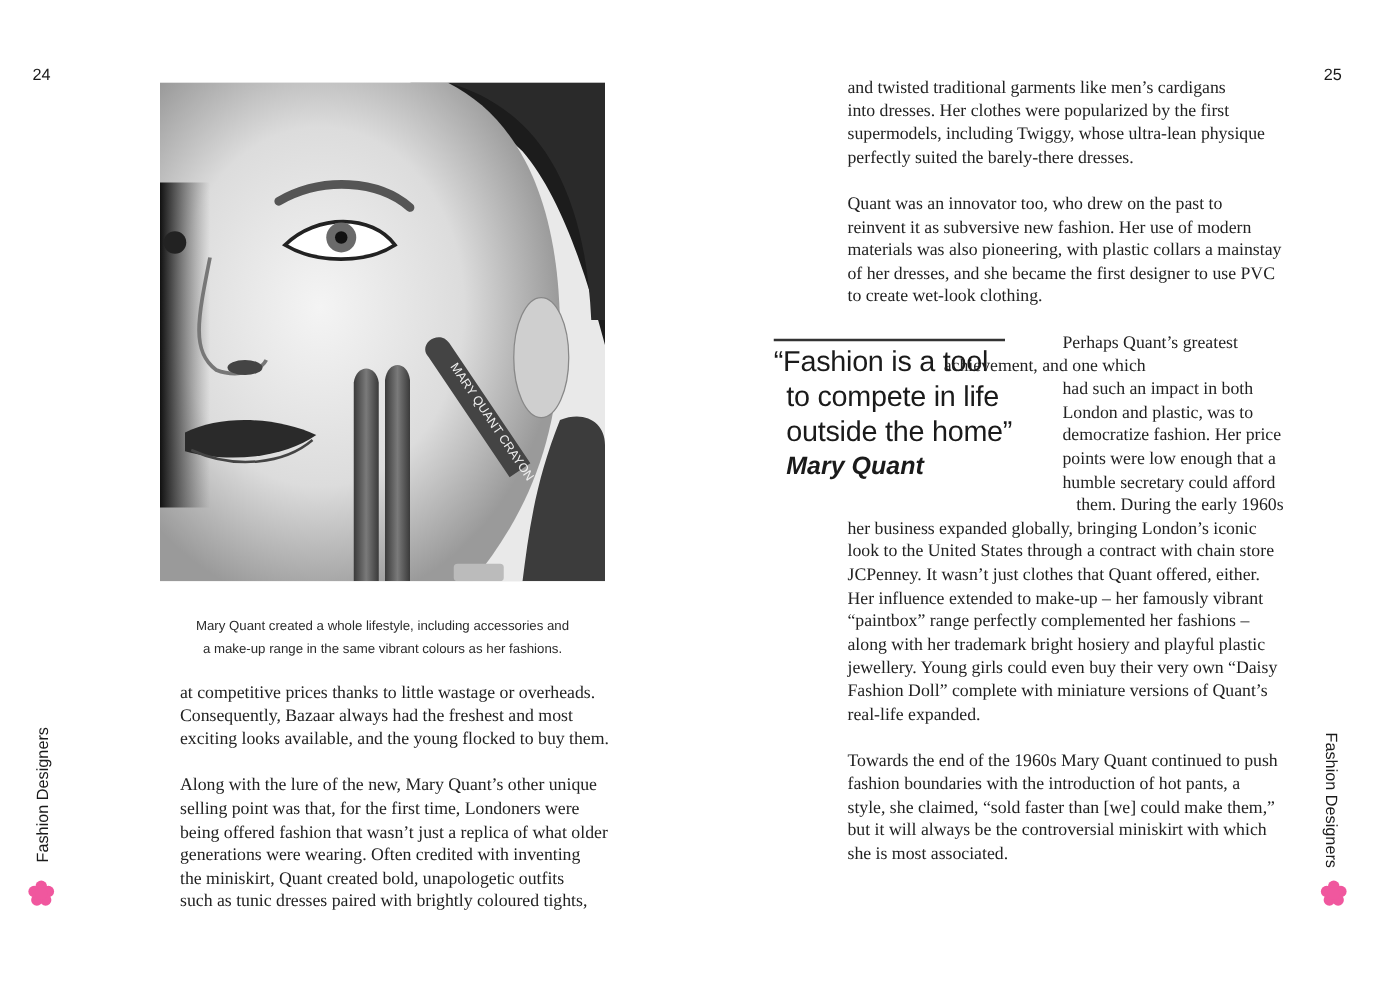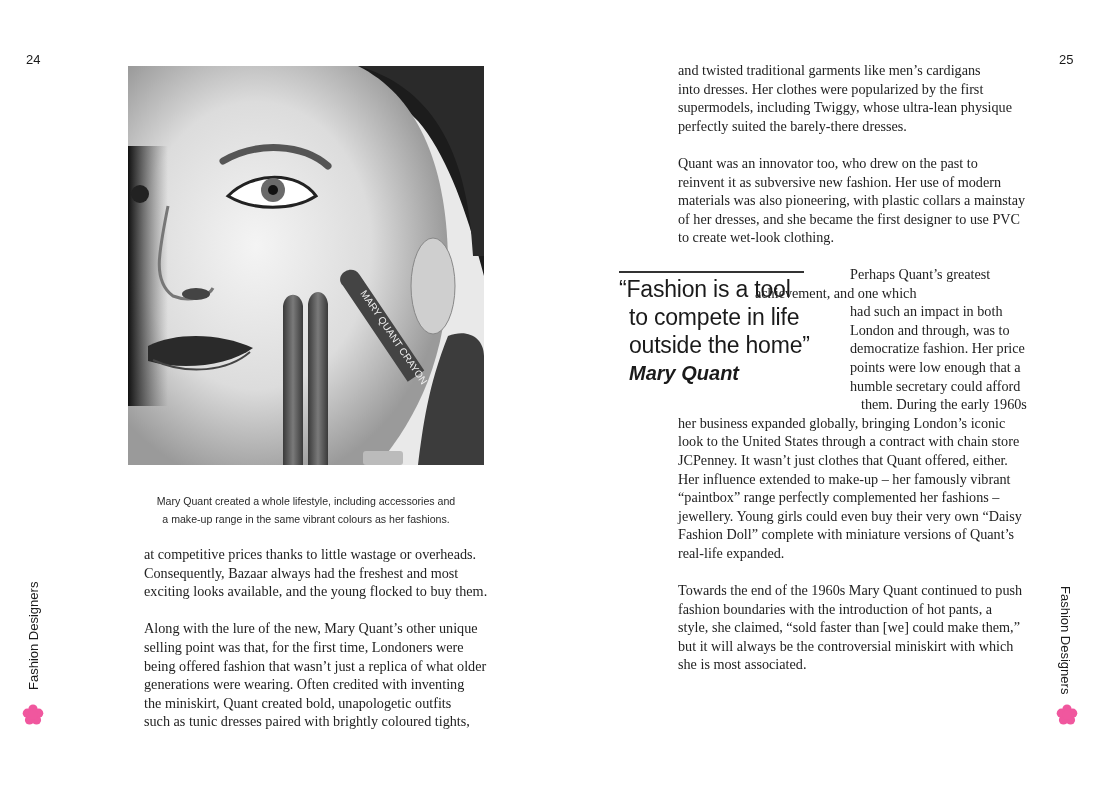--- a/index.html
+++ b/index.html
@@ -178,30 +178,31 @@
     <span class="q-line indent">to compete in life</span>
     <span class="q-line indent">outside the home”</span>
   </div>
   <div class="attribution">Mary Quant</div>
 
   <div class="body-text" style="left:678px; top:265px; width:352px;">
     <p>
       <span class="line" style="padding-left:172px;">Perhaps Quant’s greatest</span>
       <span class="line" style="padding-left:77px;">achievement, and one which</span>
       <span class="line" style="padding-left:172px;">had such an impact in both</span>
-      <span class="line" style="padding-left:172px;">London and through, was to</span>
+      <span class="line" style="padding-left:172px;">London and plastic, was to</span>
       <span class="line" style="padding-left:172px;">democratize fashion. Her price</span>
       <span class="line" style="padding-left:172px;">points were low enough that a</span>
       <span class="line" style="padding-left:172px;">humble secretary could afford</span>
       <span class="line" style="padding-left:183px;">them. During the early 1960s</span>
       <span class="line">her business expanded globally, bringing London’s iconic</span>
       <span class="line">look to the United States through a contract with chain store</span>
       <span class="line">JCPenney. It wasn’t just clothes that Quant offered, either.</span>
       <span class="line">Her influence extended to make-up – her famously vibrant</span>
       <span class="line">“paintbox” range perfectly complemented her fashions –</span>
+      <span class="line">along with her trademark bright hosiery and playful plastic</span>
       <span class="line">jewellery. Young girls could even buy their very own “Daisy</span>
       <span class="line">Fashion Doll” complete with miniature versions of Quant’s</span>
       <span class="line">real-life expanded.</span>
     </p>
     <p>
       <span class="line">Towards the end of the 1960s Mary Quant continued to push</span>
       <span class="line">fashion boundaries with the introduction of hot pants, a</span>
       <span class="line">style, she claimed, “sold faster than [we] could make them,”</span>
       <span class="line">but it will always be the controversial miniskirt with which</span>
       <span class="line">she is most associated.</span>

